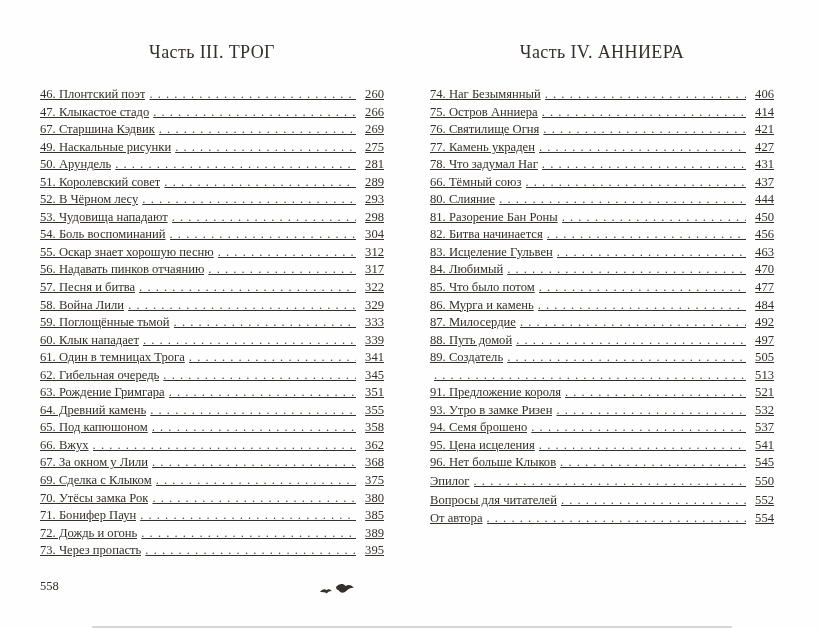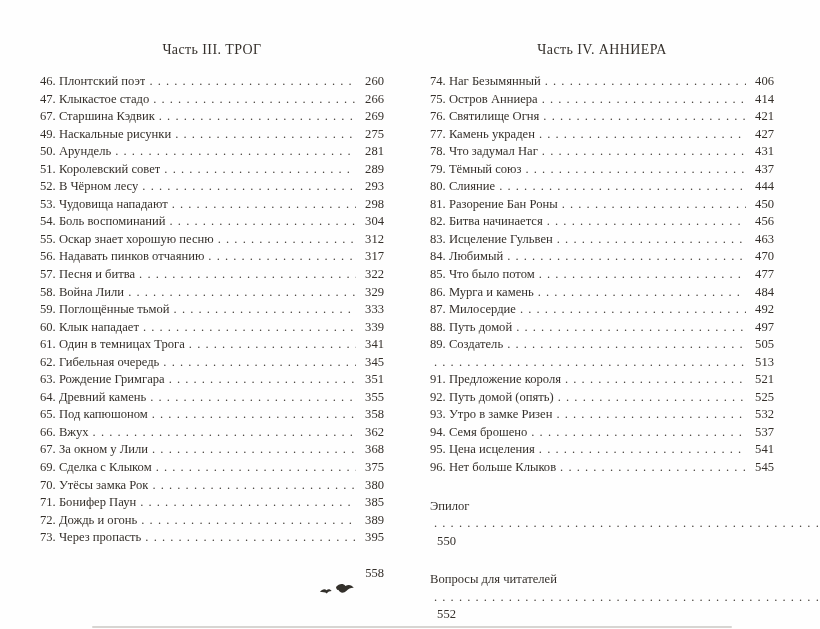--- a/index.html
+++ b/index.html
@@ -13,52 +13,53 @@
   }
   .spread {
     display: flex;
     padding: 42px 46px 0 40px;
     gap: 46px;
     box-sizing: border-box;
   }
   .col { flex: 1; min-width: 0; }
   .part-header {
     text-align: center;
-    font-size: 14px;
+    font-size: 18px;
     letter-spacing: 0.4px;
-    margin-bottom: 15px;
+    margin-bottom: 23px;
     white-space: nowrap;
   }
   .entries { width: 100%; }
   .toc-row {
     display: flex;
-    align-items: flex-start;
+    align-items: center;
     font-size: 12.6px;
     line-height: 17.55px;
+    text-decoration: underline;
   }
   .toc-label { white-space: nowrap; overflow: hidden; text-overflow: clip; }
   .leader {
     flex: 1;
     overflow: hidden;
     white-space: nowrap;
     margin: 0 2px 0 4px;
     color: #4a453f;
   }
   .leader::after {
     content: ". . . . . . . . . . . . . . . . . . . . . . . . . . . . . . . . . . . . . . . . . . . . . . . . . . . . . . . . . . . . . . . . . . . . . . . . . . . . . . . .";
     letter-spacing: 1px;
   }
   .toc-page {
     white-space: nowrap;
     min-width: 26px;
     text-align: right;
   }
-  .back-matter .toc-row { margin-top: 21px; flex-direction: column; }
+  .back-matter .toc-row { margin-top: 1px; }
   .folio {
-    text-align: right;
+    text-align: left;
     font-size: 12.5px;
     margin-top: 19px;
   }
   .ornament {
     position: absolute;
     left: 316px;
     top: 579px;
     width: 42px;
     height: 20px;
   }
@@ -239,21 +240,21 @@
           <span class="toc-label">77. Камень украден</span>
           <span class="leader"></span>
           <span class="toc-page">427</span>
         </div>
         <div class="toc-row">
           <span class="toc-label">78. Что задумал Наг</span>
           <span class="leader"></span>
           <span class="toc-page">431</span>
         </div>
         <div class="toc-row">
-          <span class="toc-label">79. Тёмный союз</span>
+          <span class="toc-label">66. Тёмный союз</span>
           <span class="leader"></span>
           <span class="toc-page">437</span>
         </div>
         <div class="toc-row">
           <span class="toc-label">80. Слияние</span>
           <span class="leader"></span>
           <span class="toc-page">444</span>
         </div>
         <div class="toc-row">
           <span class="toc-label">81. Разорение Бан Роны</span>
@@ -301,25 +302,20 @@
           <span class="toc-page">505</span>
         </div>
         <div class="toc-row">
           <span class="leader"></span>
           <span class="toc-page">513</span>
         </div>
         <div class="toc-row">
           <span class="toc-label">91. Предложение короля</span>
           <span class="leader"></span>
           <span class="toc-page">521</span>
-        </div>
-        <div class="toc-row">
-          <span class="toc-label">92. Путь домой (опять)</span>
-          <span class="leader"></span>
-          <span class="toc-page">525</span>
         </div>
         <div class="toc-row">
           <span class="toc-label">93. Утро в замке Ризен</span>
           <span class="leader"></span>
           <span class="toc-page">532</span>
         </div>
         <div class="toc-row">
           <span class="toc-label">94. Семя брошено</span>
           <span class="leader"></span>
           <span class="toc-page">537</span>

